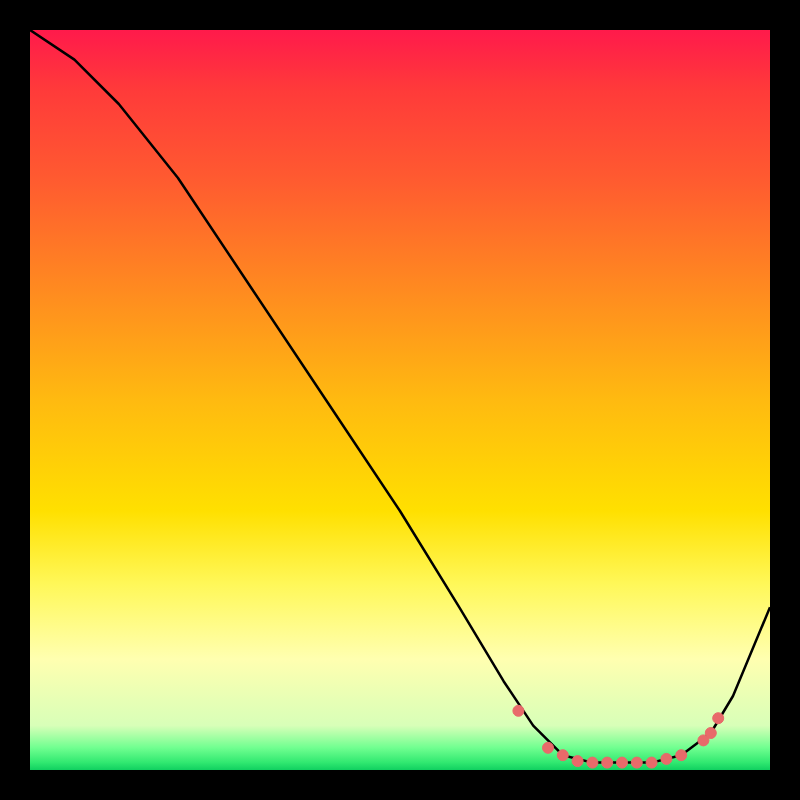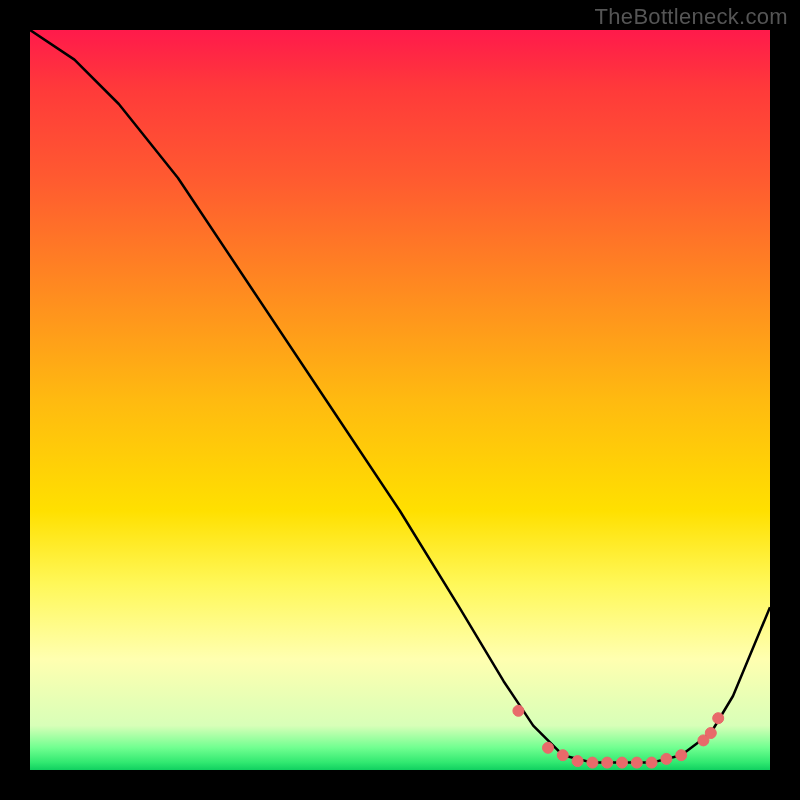--- a/index.html
+++ b/index.html
@@ -60,21 +60,20 @@
   }
   .marker {
     fill: #e86a6a;
     stroke: #e86a6a;
   }
 </style>
 </head>
 <body>
 
 <div class="container">
-  <div class="watermark">TheBottleneck.com</div>
   <div class="plot-area"></div>
   <svg class="curve" viewBox="0 0 740 740" preserveAspectRatio="none">
     <path id="curve-path" fill="none" stroke="#000000" stroke-width="2.5" stroke-linejoin="round" d="M0.0 0.0 L44.4 29.6 L88.8 74.0 L148.0 148.0 L222.0 259.0 L296.0 370.0 L370.0 481.0 L429.2 577.2 L473.6 651.2 L503.2 695.6 L532.8 725.2 L562.4 732.6 L592.0 732.6 L621.6 732.6 L651.2 725.2 L680.8 703.0 L703.0 666.0 L740.0 577.2"></path>
     <g id="markers-group">
         <circle cx="488.4" cy="680.8" r="5.5" class="marker" fill="#e86a6a"></circle>
         <circle cx="518.0" cy="717.8" r="5.5" class="marker" fill="#e86a6a"></circle>
         <circle cx="532.8" cy="725.2" r="5.5" class="marker" fill="#e86a6a"></circle>
         <circle cx="547.6" cy="731.1" r="5.5" class="marker" fill="#e86a6a"></circle>
         <circle cx="562.4" cy="732.6" r="5.5" class="marker" fill="#e86a6a"></circle>
         <circle cx="577.2" cy="732.6" r="5.5" class="marker" fill="#e86a6a"></circle>

